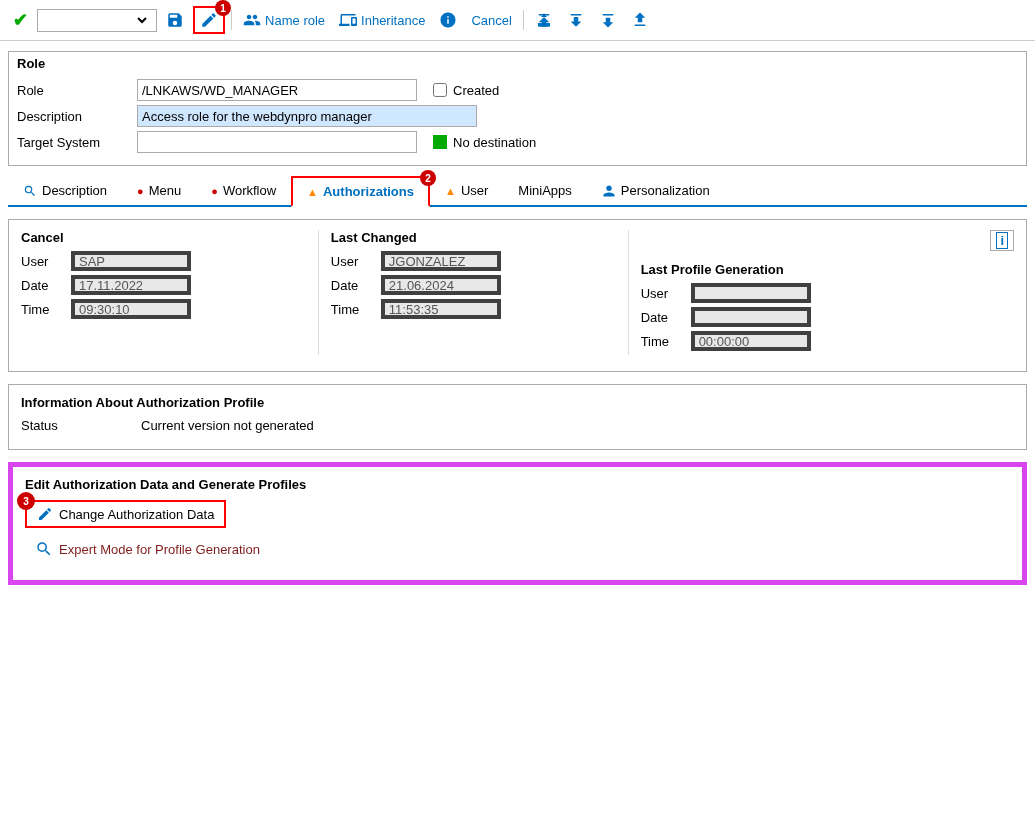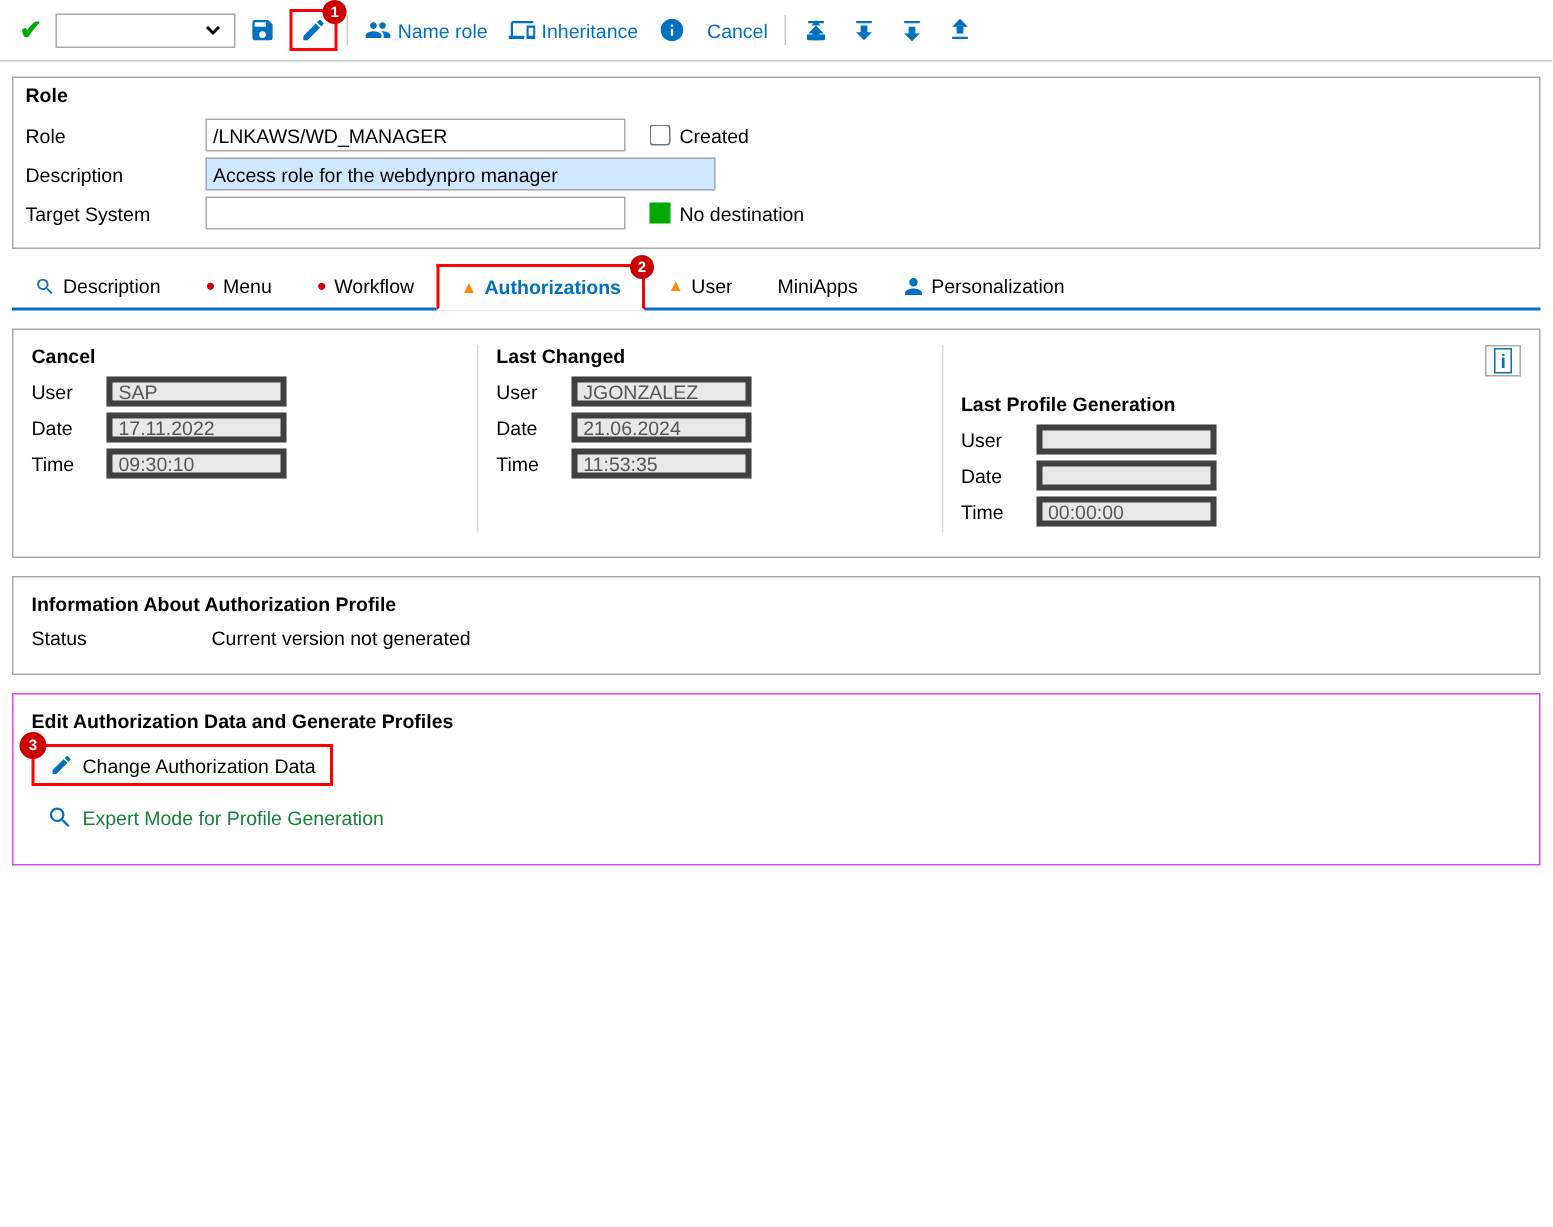--- a/index.html
+++ b/index.html
@@ -272,21 +272,21 @@
       cursor: pointer;
       margin-left: 6px;
     }
     .profile-status-text {
       font-size: 13px;
       color: #000;
     }
 
     
     .edit-section {
-      border: 1px solid #d946ef;
+      border: 5px solid #d946ef;
       padding: 10px 12px;
     }
     .edit-section-title {
       font-weight: bold;
       font-size: 13px;
       margin-bottom: 8px;
     }
     .edit-btn-row {
       display: flex;
       align-items: center;
@@ -307,21 +307,21 @@
     }
     .edit-btn-plain {
       display: flex;
       align-items: center;
       gap: 6px;
       border: none;
       padding: 4px 10px;
       background: #fff;
       cursor: pointer;
       font-size: 13px;
-      color: #15803d;
+      color: #7f1d1d;
     }
     .edit-badge {
       position: absolute;
       top: -10px;
       left: -10px;
       background: #c00;
       color: #fff;
       border-radius: 50%;
       width: 18px;
       height: 18px;

